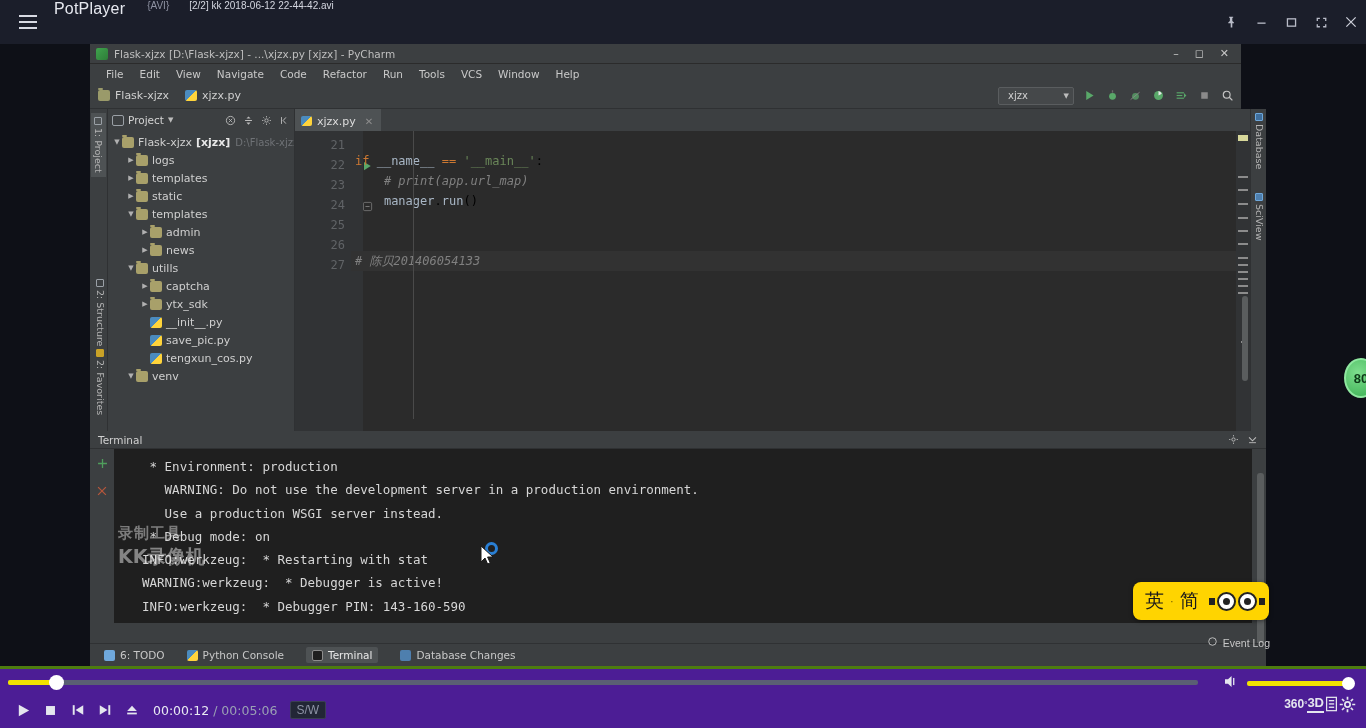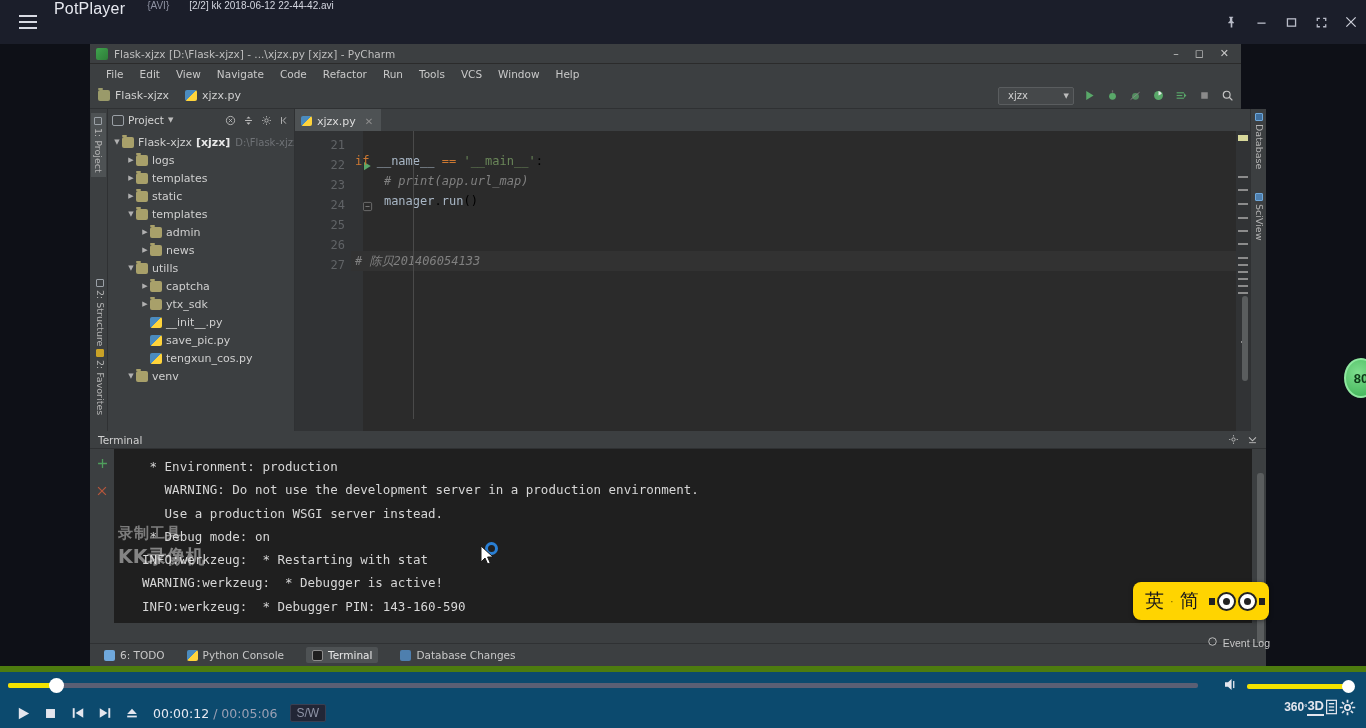--- a/index.html
+++ b/index.html
@@ -161,22 +161,22 @@
     box-shadow:0 1px 4px rgba(0,0,0,.5);}
   .ime .cn{color:#1b1b1b;font-size:19px;font-family:"DejaVu Sans", sans-serif;}
   .ime .dot{color:#6b5a00;font-size:11px;}
   .eyes{margin-left:4px;display:flex;gap:2px;align-items:center;}
   .eye{width:19px;height:19px;border-radius:50%;background:#fff;border:2px solid #222;
     display:flex;align-items:center;justify-content:center;}
   .pupil{width:7px;height:7px;border-radius:50%;background:#222;}
   .strap{width:6px;height:7px;background:#222;}
 
   
-  .pp-ctrl{position:absolute;left:0;top:666px;width:1366px;height:62px;background:#0c4a6e;
-    border-top:6px solid #4d7c0f;}
+  .pp-ctrl{position:absolute;left:0;top:666px;width:1366px;height:62px;background:#4c1d95;
+    border-top:3px solid #4d7c0f;}
   .seekwrap{position:absolute;left:8px;top:9px;width:1190px;height:8px;}
   .seektrack{position:absolute;left:0;top:2px;width:100%;height:5px;background:#5a5f74;border-radius:2px;}
   .seekfill{position:absolute;left:0;top:2px;height:5px;background:#f2e200;border-radius:2px;}
   .seekknob{position:absolute;top:-3px;width:15px;height:15px;border-radius:50%;background:#fff;}
   .volwrap{position:absolute;right:12px;top:9px;width:130px;height:10px;display:flex;align-items:center;gap:6px;}
   .voltrack{flex:1;height:5px;background:#f2e200;border-radius:2px;position:relative;}
   .volknob{position:absolute;right:-1px;top:-4px;width:13px;height:13px;border-radius:50%;background:#fff;}
   .pp-btnrow{position:absolute;left:10px;top:26px;display:flex;align-items:center;gap:0;}
   .pbtn{width:27px;height:30px;display:flex;align-items:center;justify-content:center;color:#e4e6ee;}
   .ptime{color:#e8eaf2;font-size:12.5px;margin-left:8px;font-family:"DejaVu Sans", sans-serif;}

